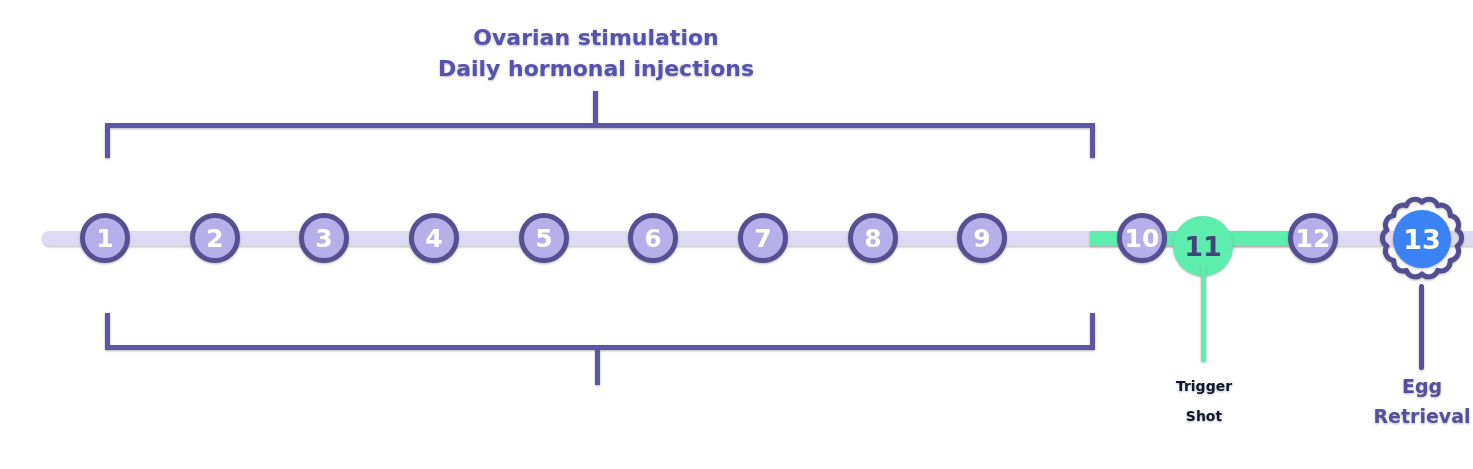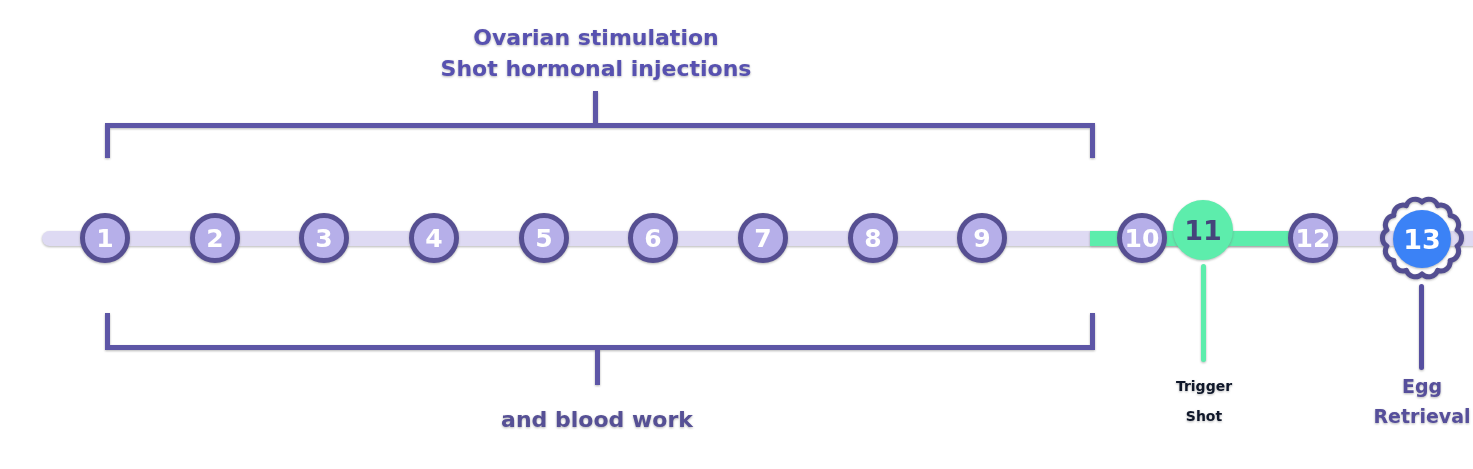--- a/index.html
+++ b/index.html
@@ -12,21 +12,21 @@
   .track{position:absolute;left:10px;top:231px;width:1449px;height:15px;background:#dedaf3;border-radius:8px;}
   .track-green{position:absolute;left:1058px;top:231px;width:226px;height:15px;background:#5dedac;}
   
   .node{
     position:absolute;width:50px;height:50px;top:213px;box-sizing:border-box;
     background:#b6afe9;border:5px solid #564f92;border-radius:50%;
     display:flex;align-items:center;justify-content:center;
     color:#ffffff;font-size:25px;line-height:1;
   }
   .node.trigger{
-    width:60px;height:60px;top:200px;background:#5dedac;border:none;
+    width:60px;height:60px;top:216px;background:#5dedac;border:none;
     color:#45447b;font-size:27px;
   }
   .node.retrieval{
     width:58px;height:58px;top:210px;background:#3b82f6;border:none;
     color:#ffffff;font-size:27px;
   }
   .ring{position:absolute;left:1344px;top:192px;}
   
   .bracket-top{
     position:absolute;left:73px;top:123px;width:990px;height:35px;box-sizing:border-box;
@@ -49,21 +49,21 @@
   .lbl-retrieval{left:1320px;top:371px;width:140px;font-size:19px;line-height:30px;color:#564f9b;}
   .lbl span{display:block;}
 </style>
 </head>
 <body>
 
 <div class="stage">
 
   <div class="lbl lbl-stim sh">
     <span>Ovarian stimulation</span>
-    <span>Shot hormonal injections</span>
+    <span>Daily hormonal injections</span>
   </div>
   <div class="tick-top sh"></div>
   <div class="bracket-top sh"></div>
 
   <div class="track sh"></div>
   <div class="track-green sh"></div>
 
   <div class="node sh" style="left:48px">1</div>
   <div class="node sh" style="left:158px">2</div>
   <div class="node sh" style="left:267px">3</div>
@@ -77,21 +77,20 @@
   <div class="node trigger sh" style="left:1141px">11</div>
   <div class="node sh" style="left:1256px">12</div>
   <svg class="ring sh" width="92" height="92" viewBox="0 0 92 92">
     <path id="scallop-path" fill="none" stroke="#534e91" stroke-width="5" stroke-linejoin="round" d="M 46.00 10.00 A 9.42 9.42 0 0 1 61.62 13.57 A 9.42 9.42 0 0 1 74.15 23.55 A 9.42 9.42 0 0 1 81.10 37.99 A 9.42 9.42 0 0 1 81.10 54.01 A 9.42 9.42 0 0 1 74.15 68.45 A 9.42 9.42 0 0 1 61.62 78.43 A 9.42 9.42 0 0 1 46.00 82.00 A 9.42 9.42 0 0 1 30.38 78.43 A 9.42 9.42 0 0 1 17.85 68.45 A 9.42 9.42 0 0 1 10.90 54.01 A 9.42 9.42 0 0 1 10.90 37.99 A 9.42 9.42 0 0 1 17.85 23.55 A 9.42 9.42 0 0 1 30.38 13.57 A 9.42 9.42 0 0 1 46.00 10.00 Z"></path>
   </svg>
   <div class="node retrieval sh" style="left:1361px">13</div>
 
   <div class="bracket-bottom sh"></div>
   <div class="tick-bottom sh"></div>
   <div class="lbl lbl-appt sh">
-    <span>and blood work</span>
   </div>
 
   <div class="stem-trigger sh"></div>
   <div class="lbl lbl-trigger sh">
     <span>Trigger</span>
     <span>Shot</span>
   </div>
 
   <div class="stem-retrieval sh"></div>
   <div class="lbl lbl-retrieval sh">

